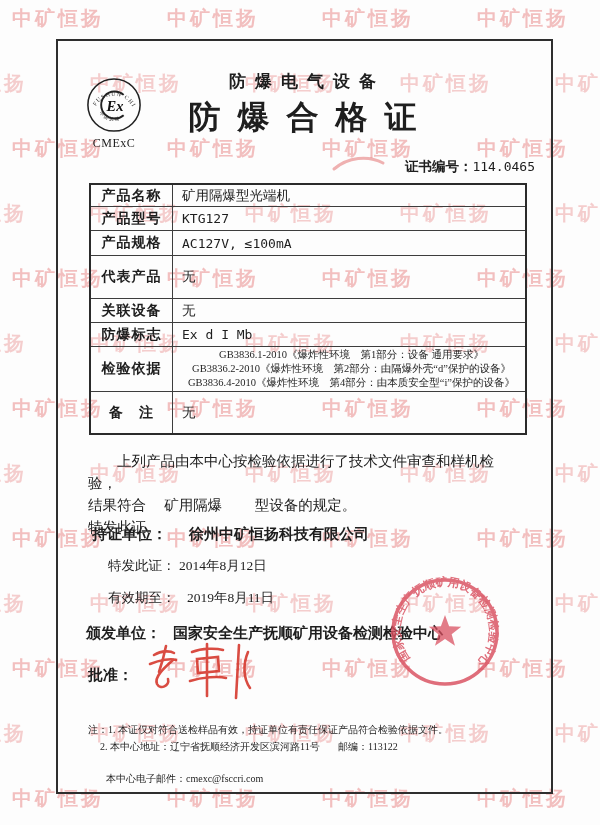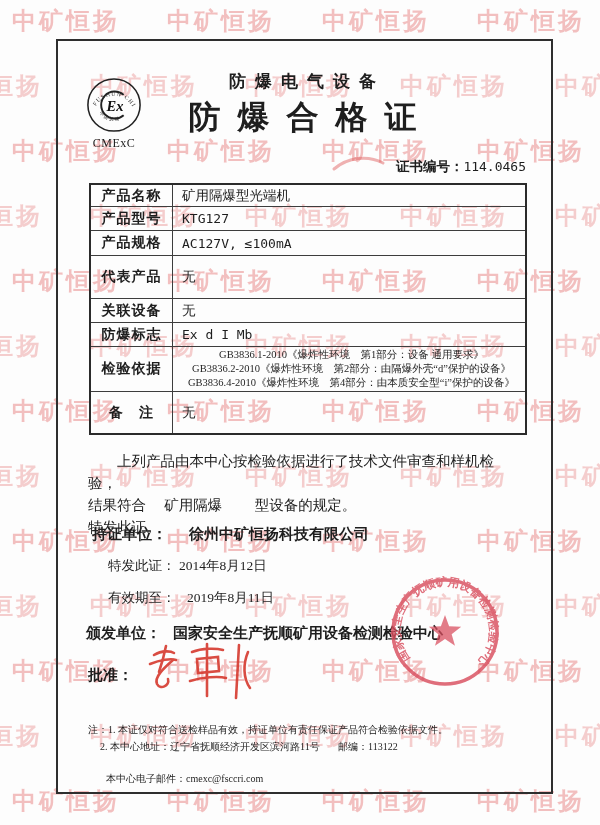--- a/index.html
+++ b/index.html
@@ -1,33 +1,33 @@
 <!DOCTYPE html>
 <html><head>
 <meta charset="utf-8">
 <style>
   html,body{margin:0;padding:0;}
   body{width:600px;height:825px;background:#fff;font-family:"Liberation Serif","DejaVu Serif",serif;color:#1e1e1e;}
   .page{position:relative;width:600px;height:825px;background:#fdfdfd;overflow:hidden;}
 
   
   .wm-layer{position:absolute;inset:0;z-index:1;pointer-events:none;}
-  .wm{position:absolute;font-weight:bold;font-size:24px;letter-spacing:3px;color:#e05454;opacity:.32;white-space:nowrap;}
+  .wm{position:absolute;font-weight:bold;font-size:20px;letter-spacing:3px;color:#e05454;opacity:.32;white-space:nowrap;}
 
   
   .frame{position:absolute;left:56px;top:39px;width:493px;height:751px;border:2.5px solid #2e2e2e;z-index:2;}
 
   .abs{position:absolute;z-index:3;white-space:nowrap;}
 
   
   .logo-wrap{left:84px;top:76px;width:60px;text-align:center;}
   .logo-caption{font-size:12px;color:#222;letter-spacing:.5px;margin-top:-2px;font-family:"Liberation Serif",serif;}
   .subtitle{left:56px;top:70px;width:493px;text-align:center;font-size:17px;font-weight:bold;letter-spacing:9px;text-indent:9px;}
   .title{left:56px;top:96px;width:493px;text-align:center;font-size:32px;font-weight:bold;letter-spacing:17px;text-indent:17px;}
-  .cert-no{top:158px;right:74px;font-size:13.5px;text-align:center;}
+  .cert-no{top:158px;right:65px;font-size:13.5px;text-align:center;}
   .cert-no .lbl{font-weight:bold;}
   .cert-no .val{font-family:"DejaVu Sans Mono",monospace;font-size:13px;}
 
   
   .cert-table{left:89px;top:183px;width:434px;border:2px solid #2b2b2b;z-index:3;position:absolute;background:transparent;}
   .trow{display:flex;border-bottom:1px solid #3d3d3d;align-items:stretch;}
   .trow:last-child{border-bottom:none;}
   .tlabel{width:81px;flex:0 0 81px;border-right:1px solid #3d3d3d;font-size:14px;font-weight:bold;display:flex;align-items:center;justify-content:center;letter-spacing:1px;}
   .tvalue{flex:1;display:flex;align-items:center;padding-left:9px;font-size:13.5px;}
   .tvalue.mono{font-family:"DejaVu Sans Mono",monospace;font-size:13px;}

